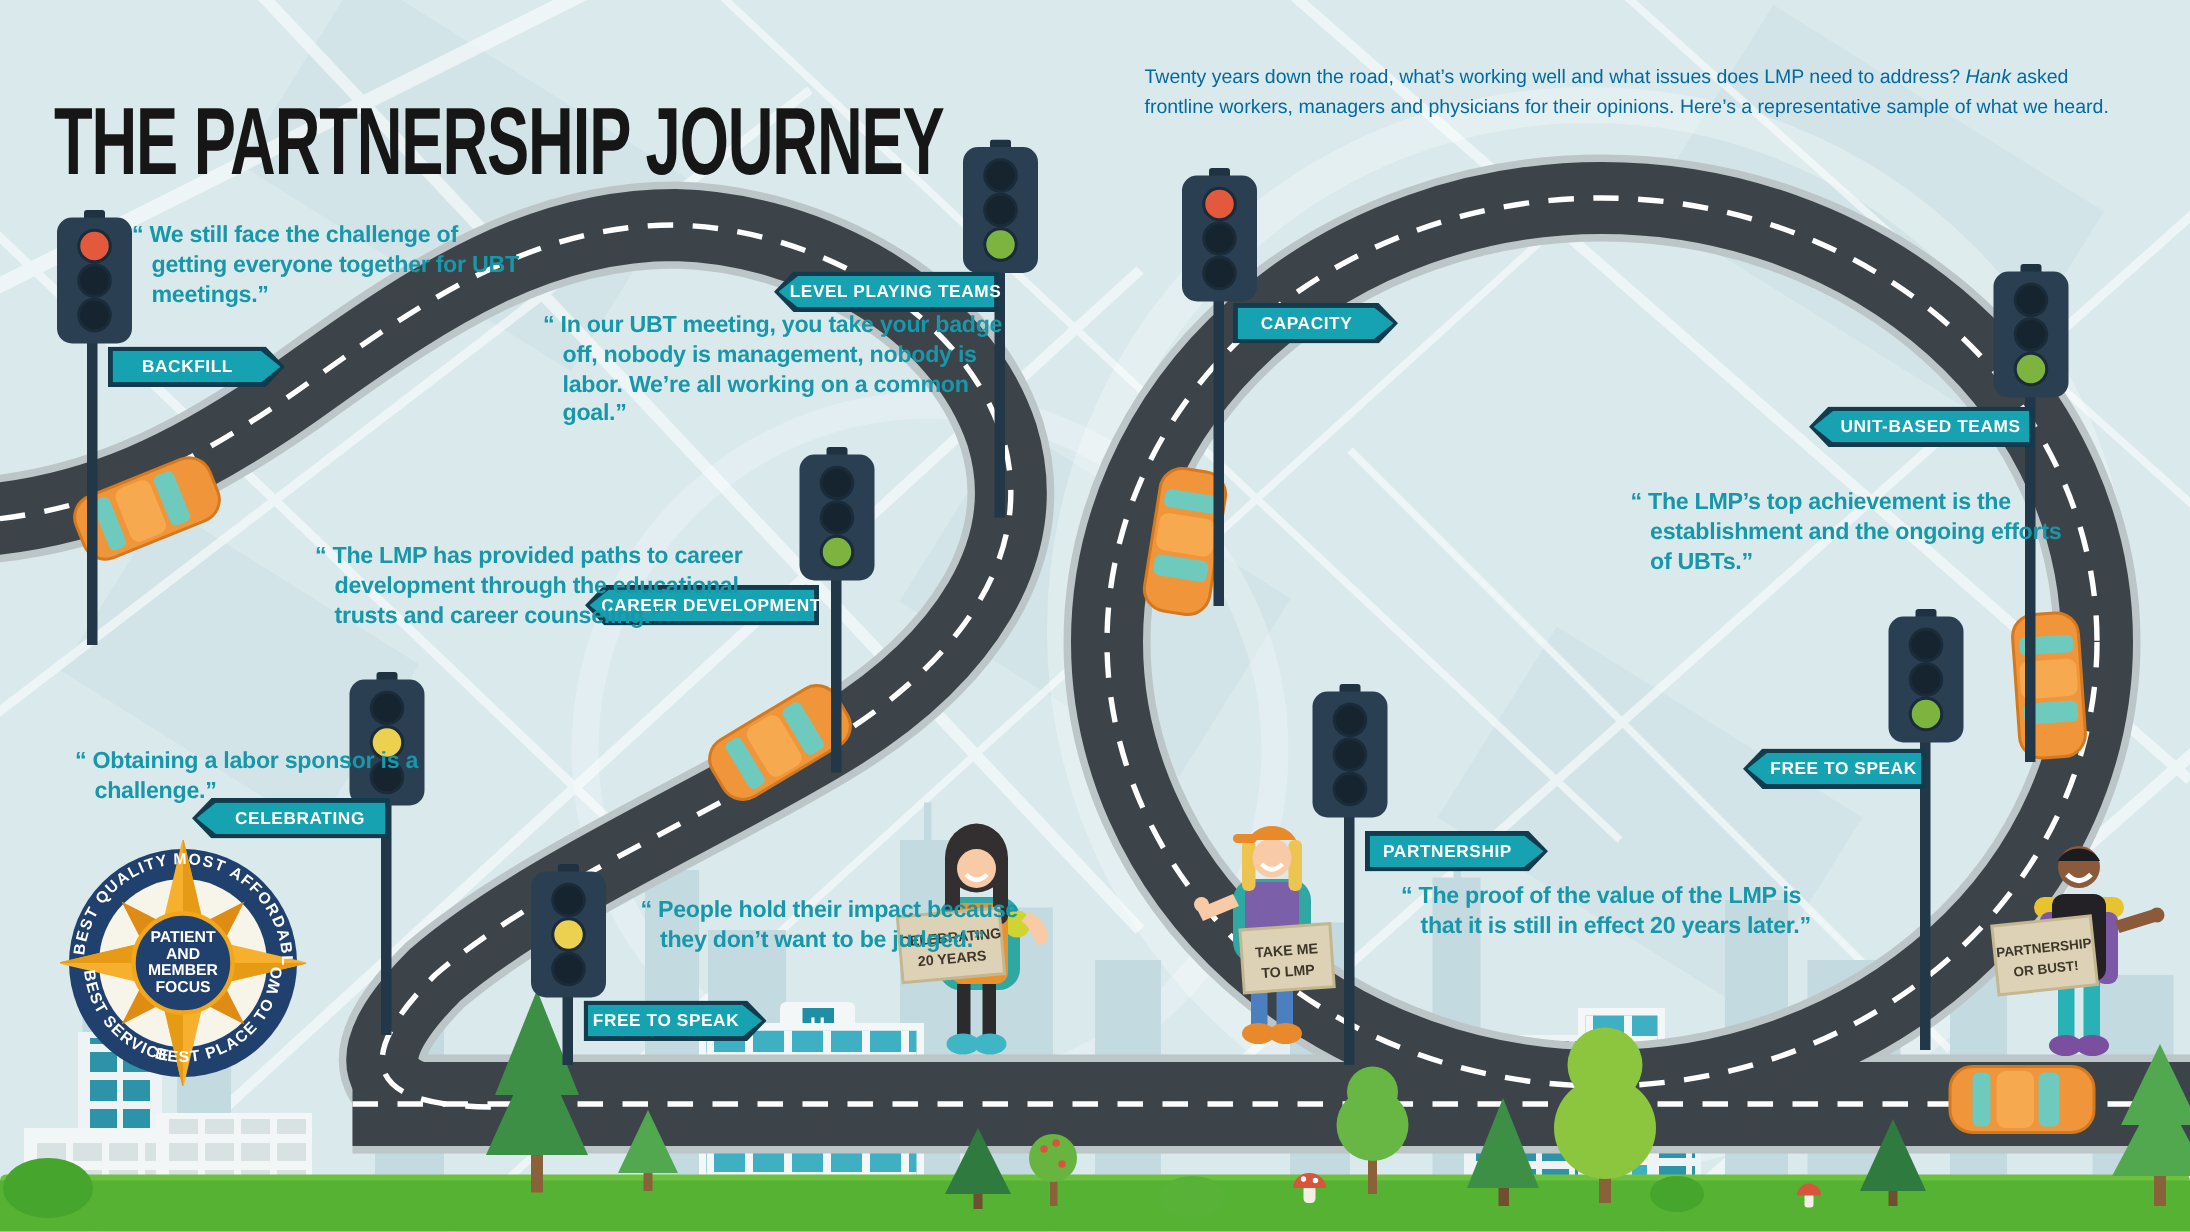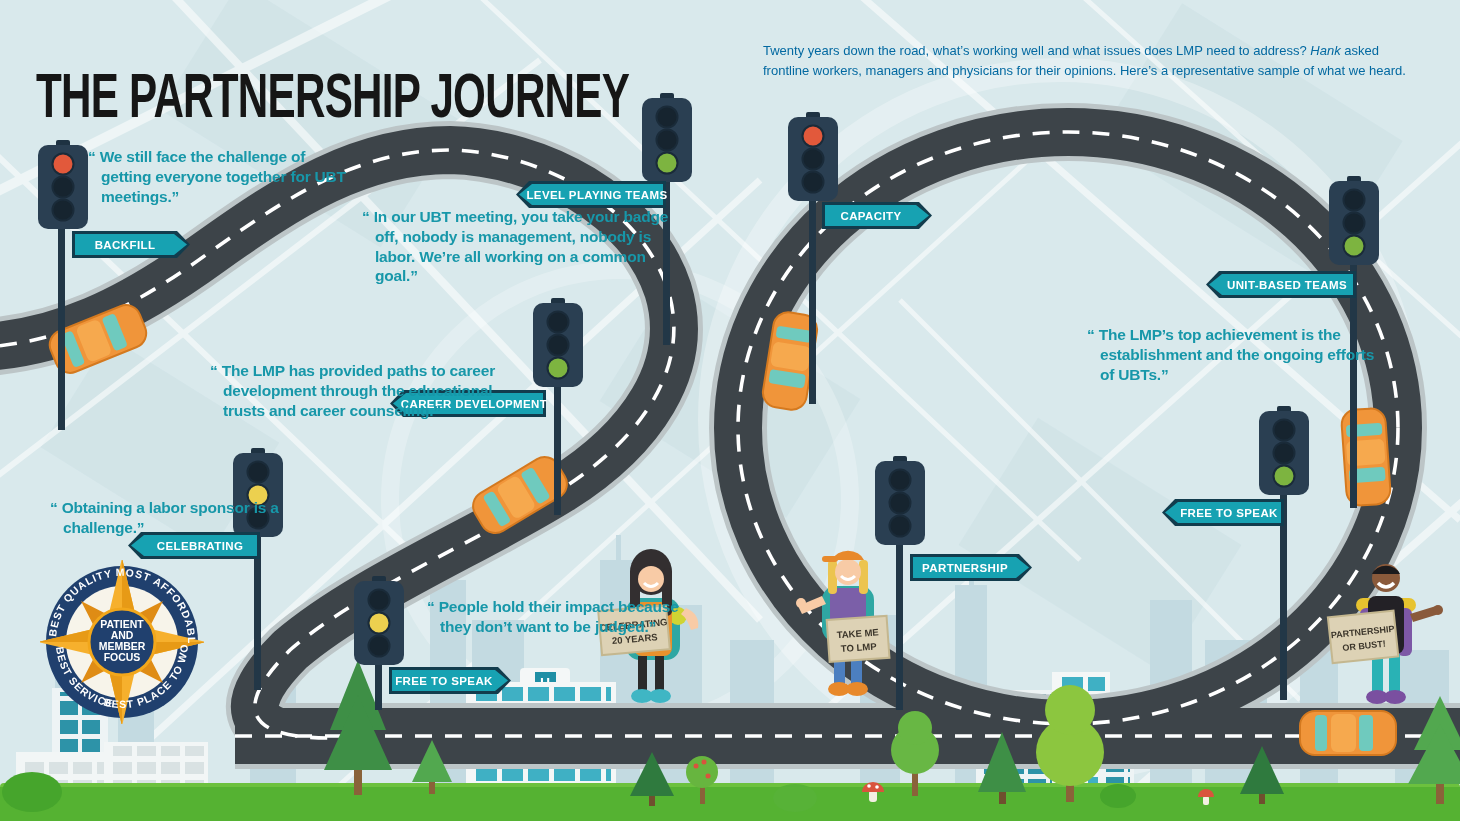--- a/index.html
+++ b/index.html
@@ -457,17 +457,18 @@
       <div class="inner"></div>
       <span>PARTNERSHIP</span>
   </div>
 
   <div class="quote" style="left:88px;top:147px;width:262px">“ We still face the challenge of getting everyone together for UBT meetings.”</div>
   <div class="quote" style="left:362px;top:207px;width:307px">“ In our UBT meeting, you take your badge off, nobody is management, nobody is labor. We’re all working on a common goal.”</div>
   <div class="quote" style="left:50px;top:498px;width:237px">“ Obtaining a labor sponsor is a challenge.”</div>
   <div class="quote" style="left:210px;top:361px;width:317px">“ The LMP has provided paths to career development through the educational trusts and career counseling.”</div>
   <div class="quote" style="left:427px;top:597px;width:260px">“ People hold their impact because they don’t want to be judged.”</div>
   <div class="quote" style="left:1087px;top:325px;width:297px">“ The LMP’s top achievement is the establishment and the ongoing efforts of UBTs.”</div>
+  <div class="quote" style="left:934px;top:588px;width:287px">“ The proof of the value of the LMP is that it is still in effect 20 years later.”</div>
 
   <h1 id="title">THE PARTNERSHIP JOURNEY</h1>
   <p id="intro"><span>Twenty years down the road, what’s working well and what issues does LMP need to address? </span><i>Hank</i><span> asked frontline workers, managers and physicians for their opinions. Here’s a representative sample of what we heard.</span></p>
 
 </div>
 
 </body></html>

